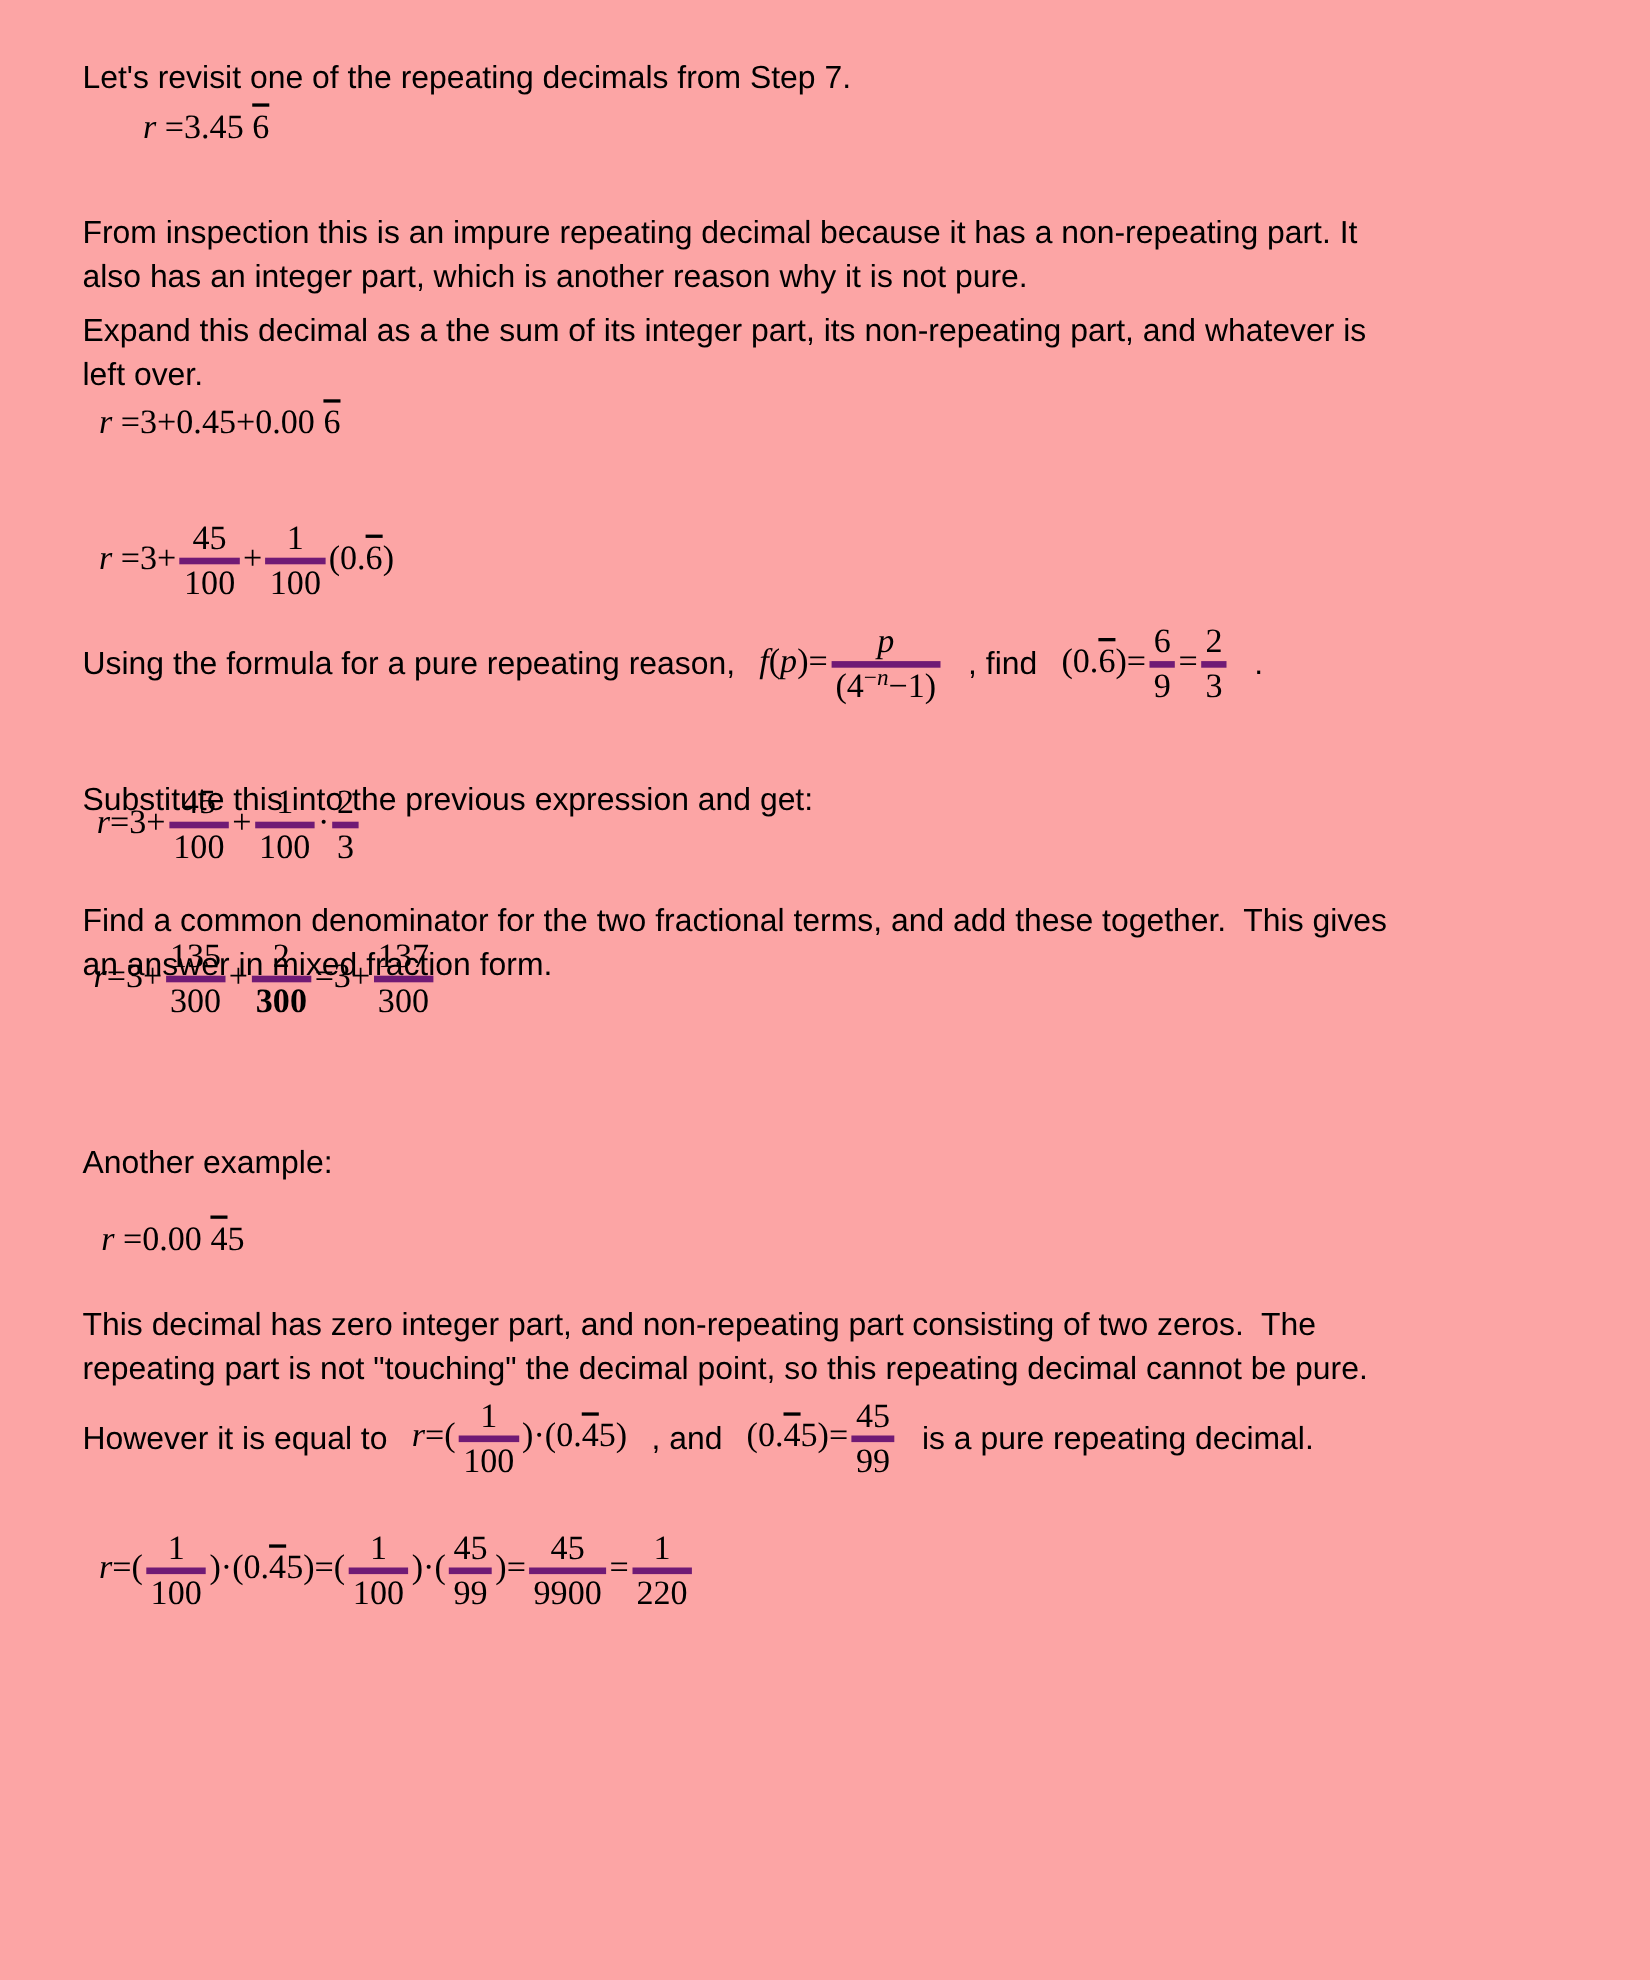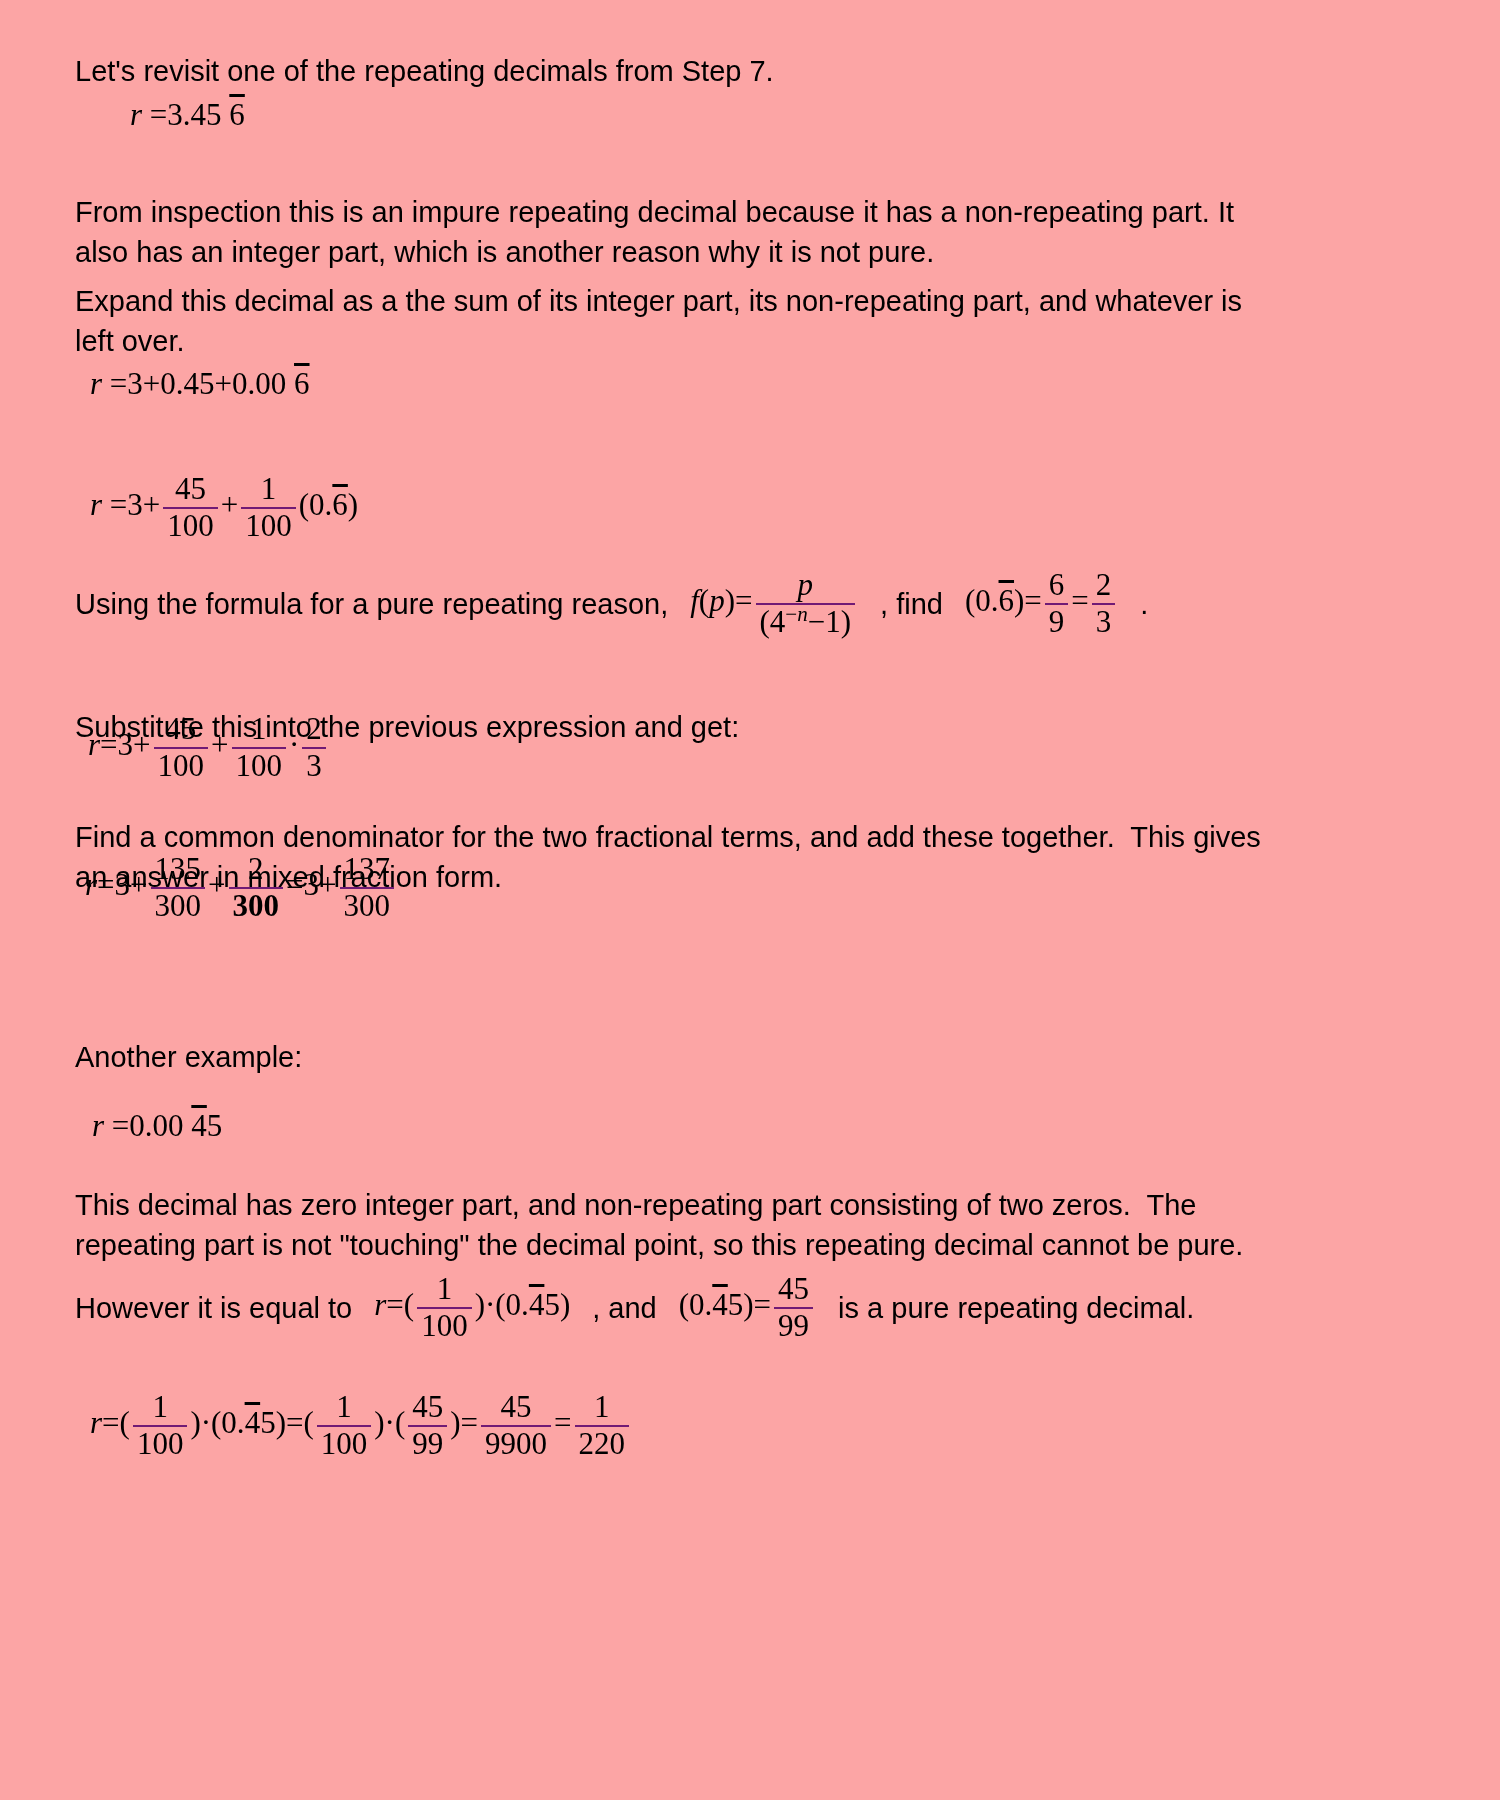--- a/index.html
+++ b/index.html
@@ -26,21 +26,21 @@
   }
   .m-i { font-style:italic; }
   .m-b { font-weight:bold; }
   .m-o { text-decoration:overline; }
   sup.m-sup { font-size:0.68em; line-height:0; }
   .frac {
     display:inline-block; vertical-align:middle; text-align:center;
     margin:0 3px; line-height:1.12;
   }
   .frac .num, .frac .den { display:block; padding:0 4px; }
-  .frac .den { border-top:2px solid #701a75; }
+  .frac .den { border-top:6px solid #701a75; }
 </style>
 </head>
 <body>
 
 <div class="page">
 
   <p class="para" style="top:22px;left:75px;">Let's revisit one of the repeating decimals from Step 7.</p>
 
   <div class="math" style="top:96px;left:92px;margin-left:38px;"><span class="m-i">r</span><span class="m-s"> =3.45 </span><span class="m-o">6</span></div>
 

